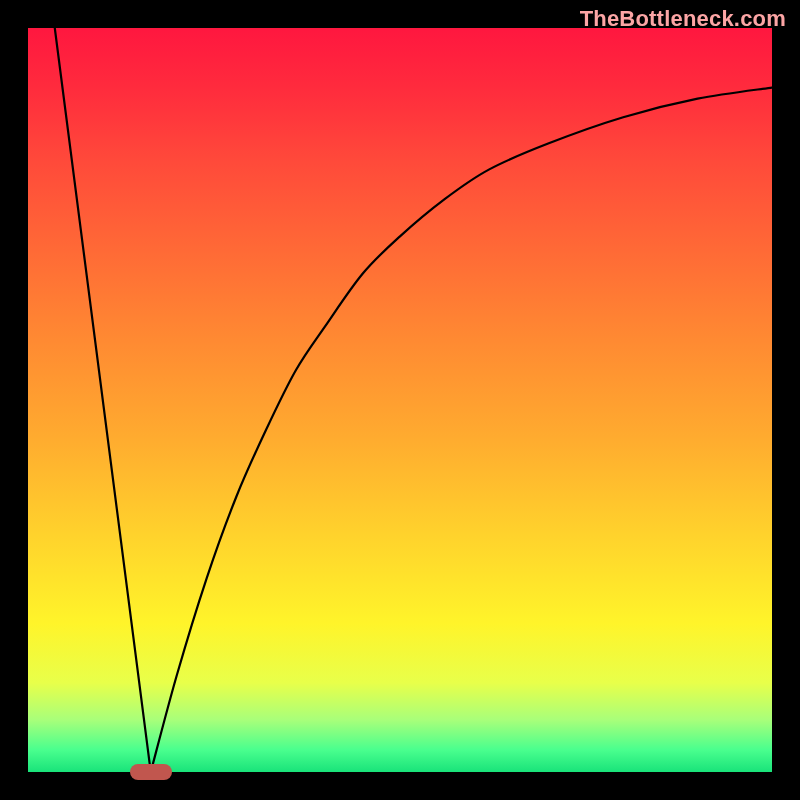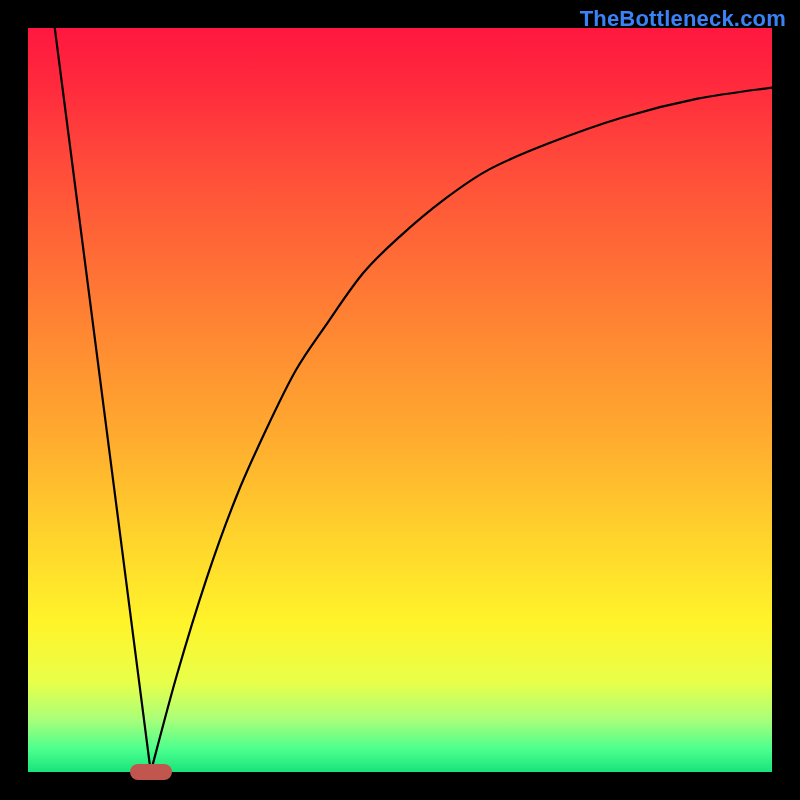--- a/index.html
+++ b/index.html
@@ -31,21 +31,21 @@
       #19e37a 100%
     );
   }
   .watermark {
     position: absolute;
     top: 6px;
     right: 14px;
     font-family: Arial, Helvetica, sans-serif;
     font-size: 22px;
     font-weight: 600;
-    color: #3b82f6;
+    color: #fca5a5;
     letter-spacing: 0.2px;
     user-select: none;
   }
   .marker {
     position: absolute;
     width: 42px;
     height: 16px;
     border-radius: 8px;
     background: #c1564e;
     transform: translate(-50%, -50%);

